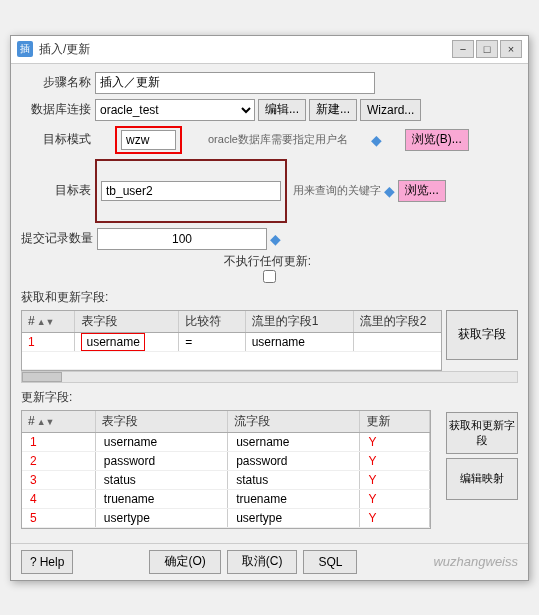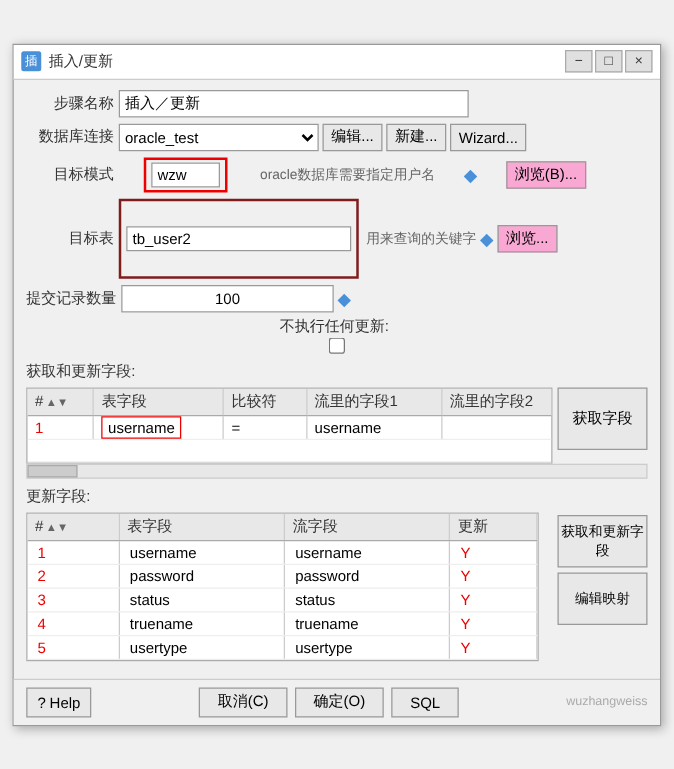--- a/index.html
+++ b/index.html
@@ -334,22 +334,23 @@
       height: 24px;
       padding: 0 14px;
       background: #e8e8e8;
       border: 1px solid #999;
       font-size: 12px;
       cursor: pointer;
       font-family: inherit;
     }
     .watermark {
       color: #aaa;
-      font-size: 10px;
+      font-size: 13px;
       margin-left: auto;
+      font-style: italic;
     }
     .diamond {
       color: #4a90d9;
       font-size: 14px;
       margin-left: 3px;
     }
     .keyword-table-wrapper {
       display: flex;
       gap: 4px;
     }
@@ -517,18 +518,18 @@
 
   </div>
 
   <div class="footer">
     <div class="footer-help">
       <button class="help-btn">
         <span>?</span>
         <span>Help</span>
       </button>
     </div>
+    <button class="footer-btn">确定(O)</button>
     <button class="footer-btn">取消(C)</button>
-    <button class="footer-btn">确定(O)</button>
     <button class="footer-btn">SQL</button>
     <span class="watermark">wuzhangweiss</span>
   </div>
 </div>
 
 </body></html>

